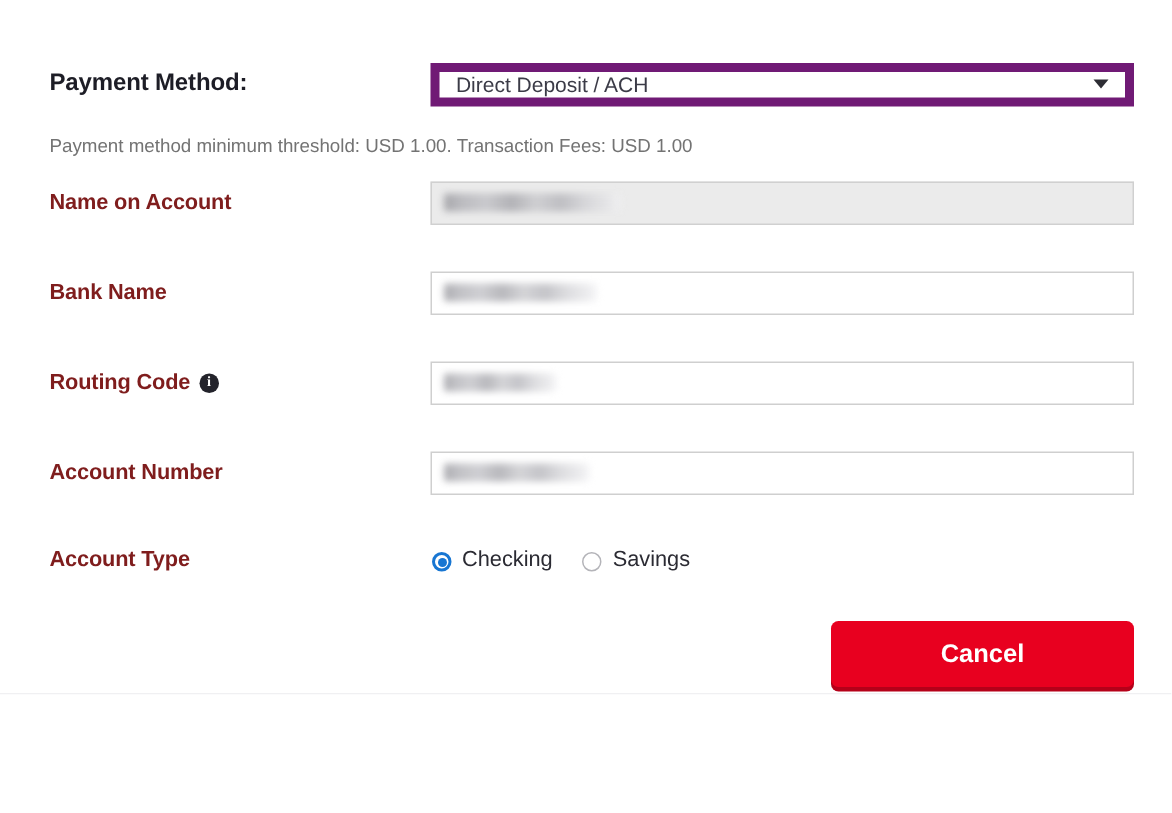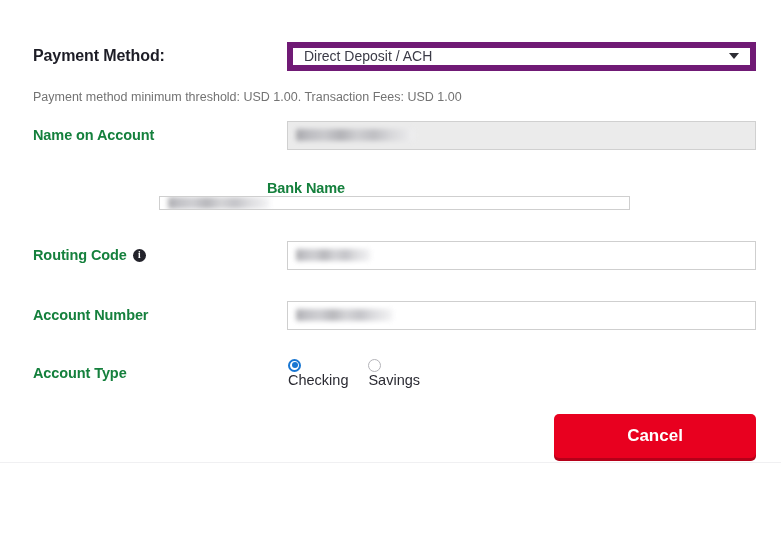--- a/index.html
+++ b/index.html
@@ -35,21 +35,21 @@
 
   .row {
     position: absolute;
     display: flex;
     align-items: center;
   }
 
   .field-label {
     font-size: 14.5px;
     font-weight: bold;
-    color: #15803d;
+    color: #7f1d1d;
     letter-spacing: -0.1px;
     white-space: nowrap;
   }
 
   
   #row-payment-method {
     left: 33px;
     top: 42px;
     width: 723px;
     height: 28px;
@@ -127,21 +127,21 @@
         #8d8d93 0%, #a9a9af 10%, #bdbdc2 24%,
         #9c9ca2 38%, #c4c4c8 52%, #adadb3 66%,
         #cfcfd3 80%, #e2e2e5 92%, #f2f2f4 100%);
   }
   .redacted.r1 { width: 118px; }
   .redacted.r2 { width: 102px; }
   .redacted.r3 { width: 75px; }
   .redacted.r4 { width: 97px; }
 
   #row-name-on-account { left: 33px; top: 120px; width: 723px; height: 30px; }
-  #row-bank-name       { left: 33px; top: 180px; width: 723px; height: 30px; flex-direction: column; }
+  #row-bank-name       { left: 33px; top: 180px; width: 723px; height: 30px; }
   #row-routing-code    { left: 33px; top: 240px; width: 723px; height: 30px; }
   #row-account-number  { left: 33px; top: 300px; width: 723px; height: 30px; }
   #row-account-type    { left: 33px; top: 360px; width: 723px; height: 26px; }
 
   .label-cell { width: 255px; display: flex; align-items: center; }
 
   .info-icon {
     display: inline-flex;
     align-items: center;
     justify-content: center;
@@ -155,23 +155,22 @@
     font-family: "Liberation Serif", serif;
     margin-left: 6px;
     line-height: 13px;
     vertical-align: middle;
   }
 
   
   .radio-group { display: flex; align-items: center; }
   .radio-item {
     display: flex;
-    align-items: flex-start;
+    align-items: flex-end;
     margin-right: 20px;
-    flex-direction: column;
   }
   .radio-dot {
     width: 13px;
     height: 13px;
     border-radius: 50%;
     box-sizing: border-box;
     border: 1px solid #b4b4b9;
     background: #ffffff;
     margin-right: 7px;
     position: relative;

